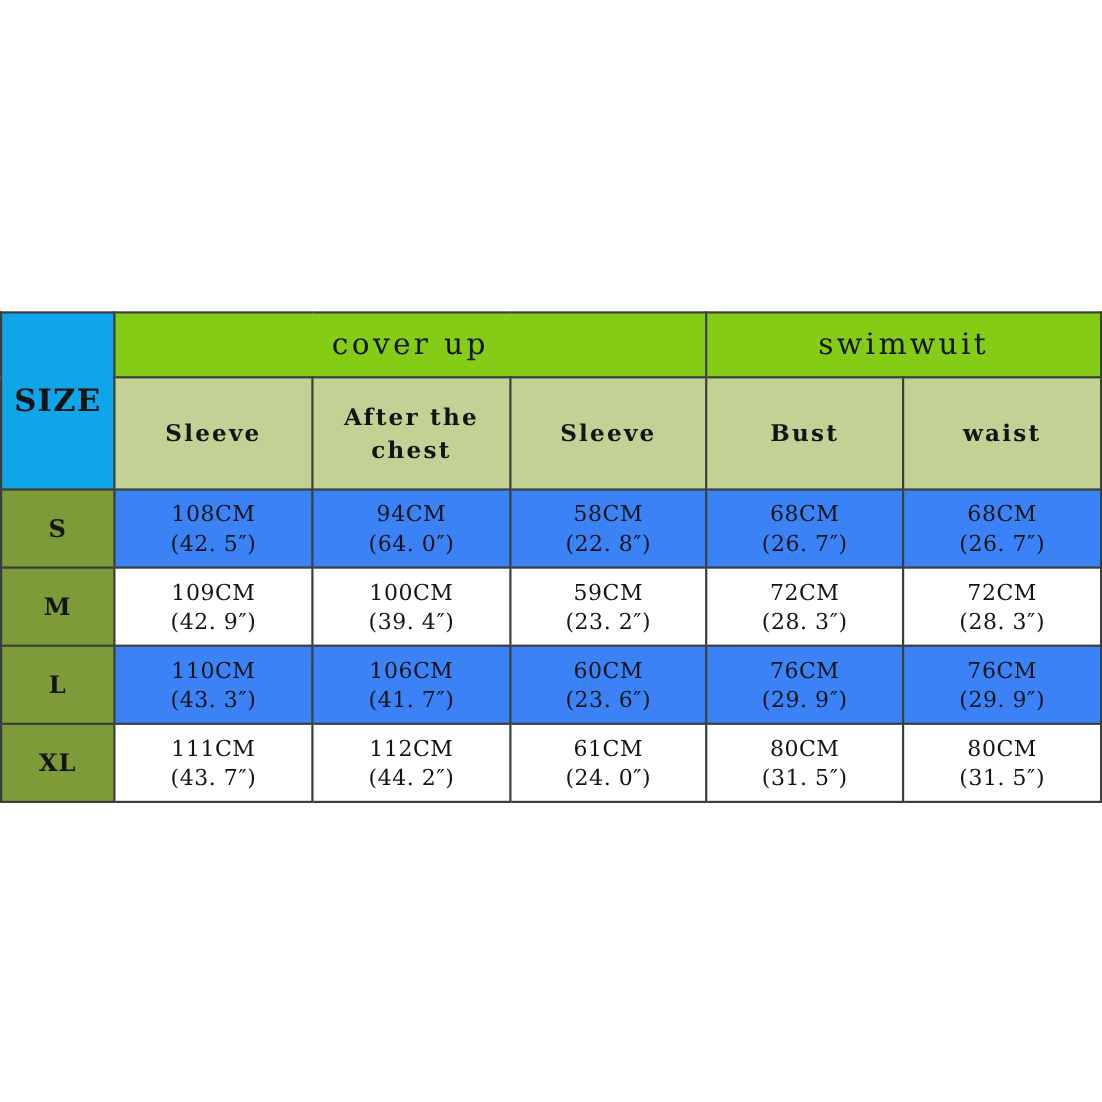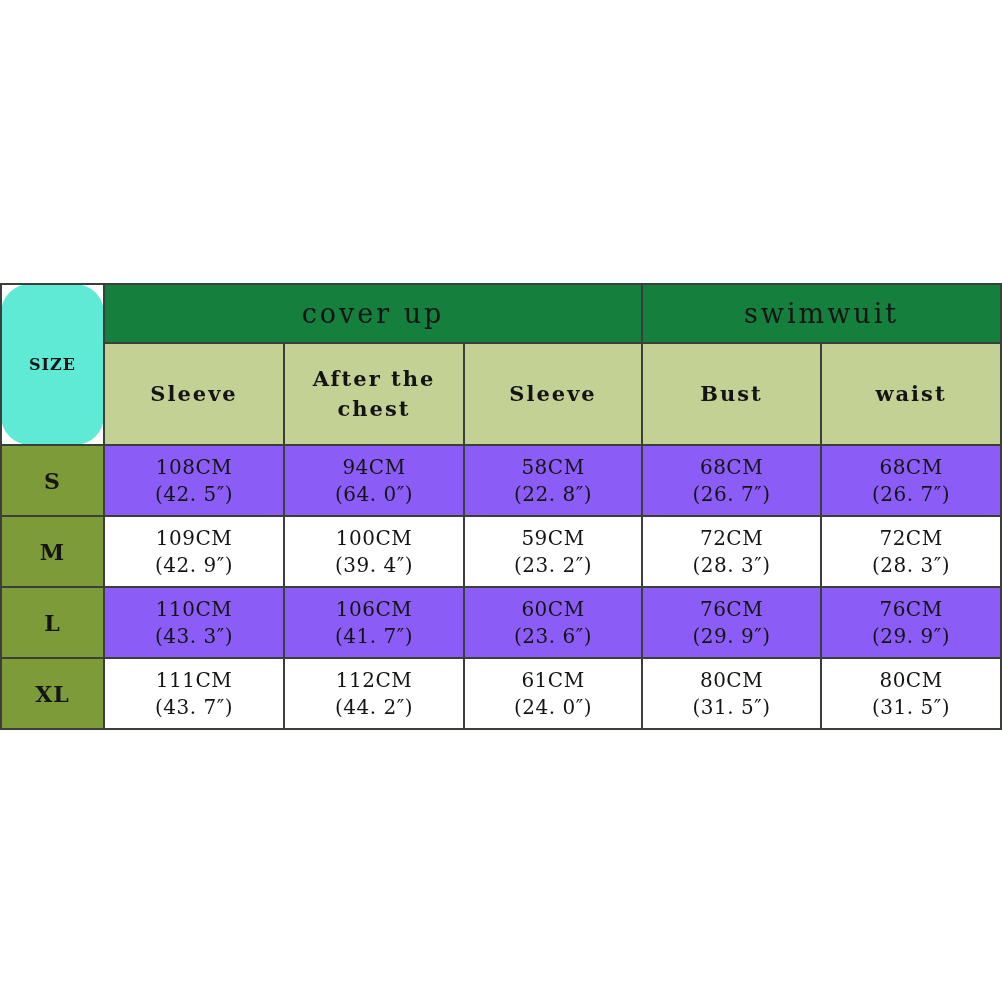--- a/index.html
+++ b/index.html
@@ -43,31 +43,30 @@
   
   col.c-size   { width: 103px; }
   col.c-length { width: 180px; }
   col.c-chest  { width: 180px; }
   col.c-sleeve { width: 178px; }
   col.c-bust   { width: 179px; }
   col.c-waist  { width: 180px; }
 
   
   td.size-corner {
-    background: #5eead4;
+    background: #0ea5e9;
     font-weight: bold;
-    font-size: 16px;
+    font-size: 28px;
     letter-spacing: 1px;
     font-family: "DejaVu Serif", "Liberation Serif", serif;
-    border-radius: 29px;
   }
 
   
   td.group-head {
-    background: #15803d;
+    background: #84cc16;
     height: 57px;
     font-size: 27px;
     letter-spacing: 3px;
     font-family: "DejaVu Sans Mono", "Liberation Mono", monospace;
     font-weight: normal;
   }
 
   
   td.sub-head {
     background: #c3d294;
@@ -87,21 +86,21 @@
     letter-spacing: 1px;
   }
 
   
   td.data {
     font-size: 20px;
     line-height: 1.32;
     height: 69px;
     letter-spacing: 0.5px;
   }
-  tr.row-alt td.data { background: #8b5cf6; }
+  tr.row-alt td.data { background: #3b82f6; }
   tr.row-plain td.data { background: #ffffff; border-radius: 14px; }
 
   td.data .cm  { display: block; }
   td.data .inch { display: block; }
 </style>
 </head>
 <body>
 
 <div id="size-chart-wrap">
   <table class="size-chart">

